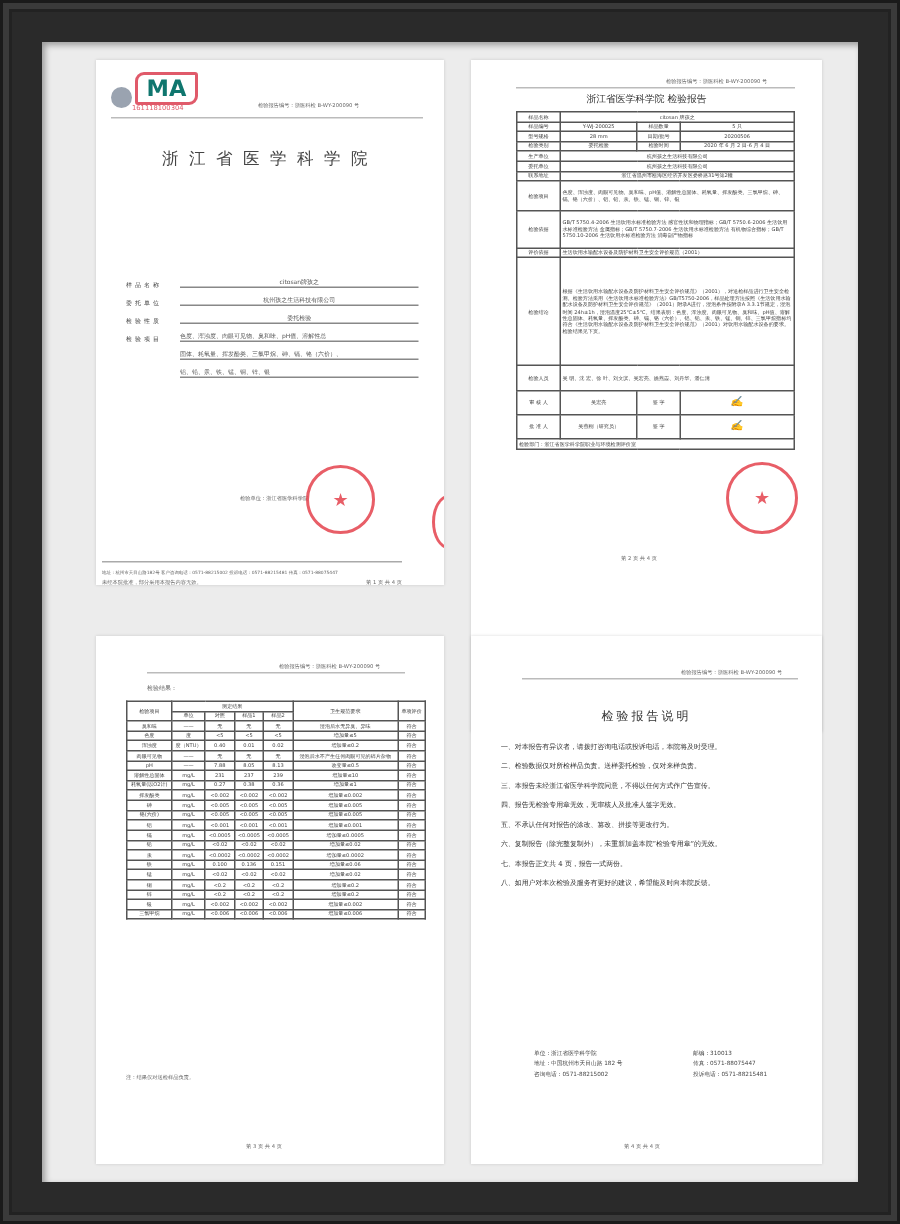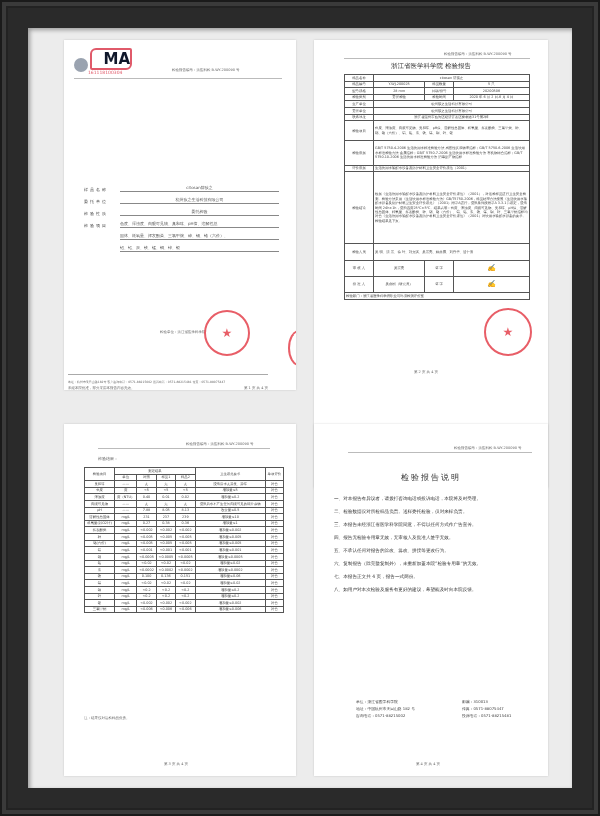--- a/index.html
+++ b/index.html
@@ -10,21 +10,21 @@
     box-shadow: inset 2px 2px 4px rgba(0,0,0,0.35); }
   .page { position:absolute; background:#fff; box-shadow:0 0 2px rgba(0,0,0,0.15); overflow:hidden; color:#333; }
   .p1 { left:36px; top:12px; width:232px; height:350px; }
   .p2 { left:286px; top:12px; width:234px; height:448px; }
   .p3 { left:36px; top:396px; width:232px; height:352px; }
   .p4 { left:286px; top:396px; width:234px; height:352px; }
   .abs { position:absolute; }
   .tiny { font-size:3.5px; color:#666; white-space:nowrap; }
   .hr { position:absolute; height:1px; background:#bbb; }
   
-  .ma { left:26px; top:8px; width:38px; height:18px; border:2px solid #e05a6a; border-radius:6px 2px 6px 2px; color:#0f172a; font-size:15px; font-weight:bold; text-align:right; line-height:18px; }
+  .ma { left:26px; top:8px; width:38px; height:18px; border:2px solid #e05a6a; border-radius:6px 2px 6px 2px; color:#0f766e; font-size:15px; font-weight:bold; text-align:center; line-height:18px; }
   .ma-code { left:24px; top:30px; font-size:4.5px; color:#e05a6a; }
   .seal-small { left:10px; top:18px; width:14px; height:14px; border-radius:50%; background:#9aa3b0; }
   .p1-inst { left:0; width:232px; top:58px; text-align:center; font-size:11px; letter-spacing:7px; color:#444; font-family:"DejaVu Serif", serif; }
   .p1-title { left:0; width:232px; top:80px; text-align:center; font-size:17px; letter-spacing:16px; color:#333; font-family:"DejaVu Serif", serif; }
   .info { left:20px; top:140px; width:195px; }
   .info-row { display:flex; font-size:4px; height:12px; align-items:flex-end; }
   .info-row .k { width:36px; letter-spacing:2px; color:#444; }
   .info-row .v { flex:1; border-bottom:0.6px solid #888; text-align:center; color:#555; padding-bottom:1px; }
   .info-row .v.left { text-align:left; }
   .red-stamp { border:2px solid #e4424d; border-radius:50%; opacity:0.85; }
@@ -42,20 +42,21 @@
 
 <div class="frame"></div>
 <div class="mat">
 
   <div class="page p1">
     <div class="abs seal-small"></div>
     <div class="abs ma">MA</div>
     <div class="abs ma-code">161118100304</div>
     <div class="abs tiny" style="left:108px;top:28px;">检验报告编号：浙医科检 B-WY-200090 号</div>
     <div class="hr" style="left:10px;top:38px;width:208px;"></div>
+    <div class="abs p1-inst">浙江省医学科学院</div>
 
     <div class="abs info">
       <div class="info-row">
           <span class="k">样品名称</span>
           <span class="v">citosan牌孩之</span>
         </div>
       <div class="info-row">
           <span class="k">委托单位</span>
           <span class="v">杭州孩之生活科技有限公司</span>
         </div>

